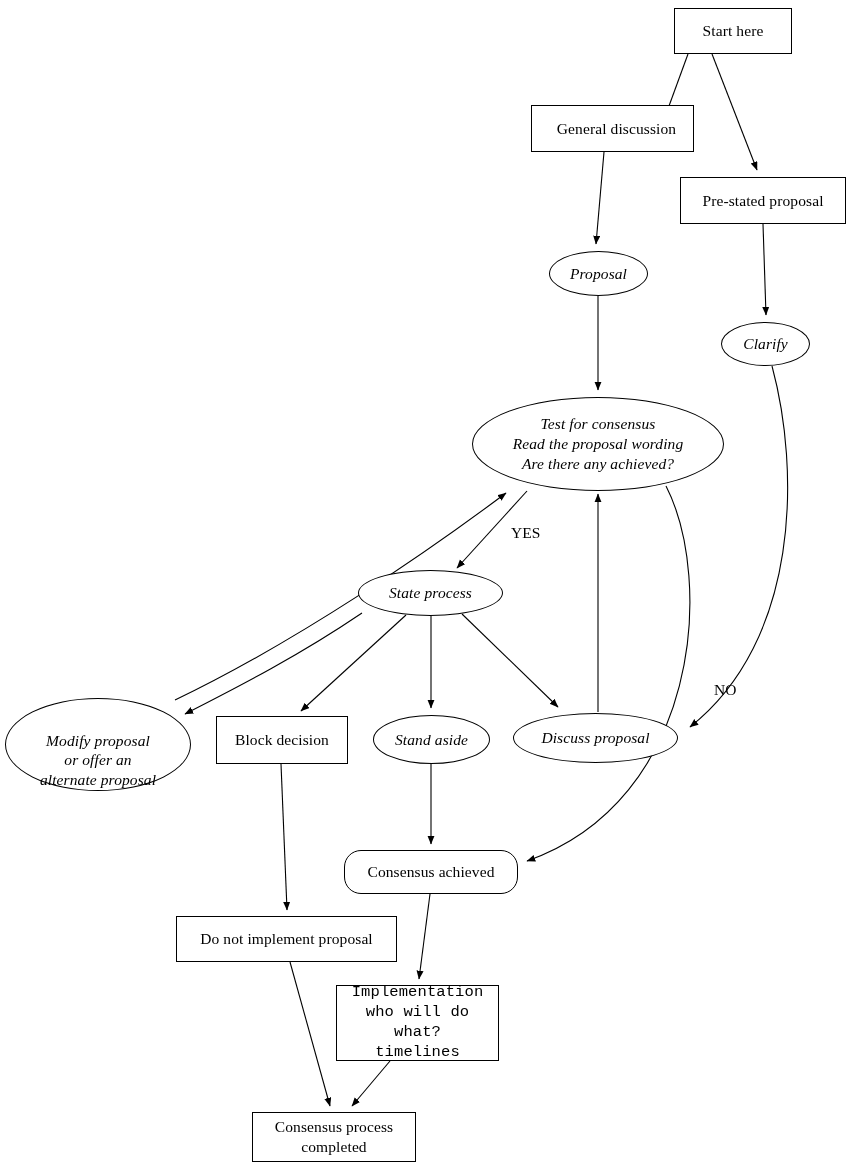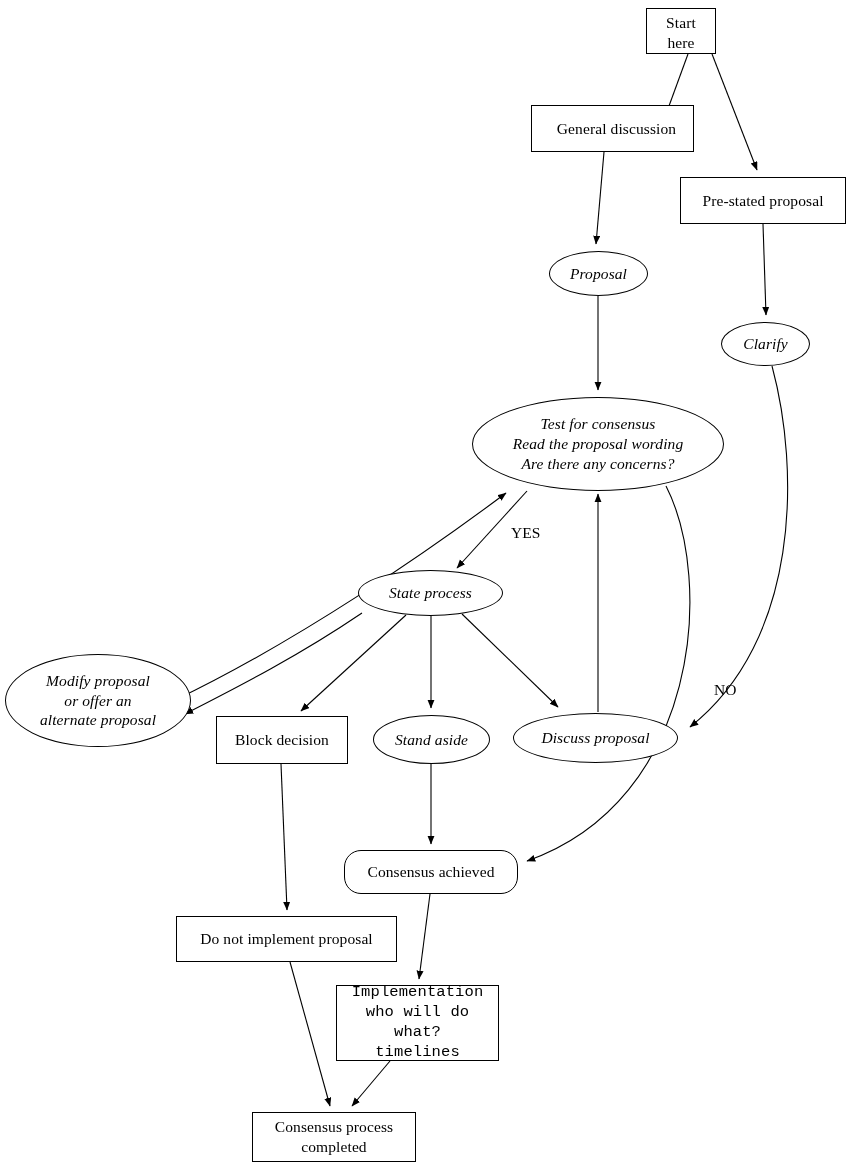--- a/index.html
+++ b/index.html
@@ -85,44 +85,44 @@
         <path d="M 598 712 L 598 494" fill="none" stroke="#000000" stroke-width="1.1" marker-end="url(#arrowhead)"></path>
         <path d="M 431 764 L 431 844" fill="none" stroke="#000000" stroke-width="1.1" marker-end="url(#arrowhead)"></path>
         <path d="M 281 764 L 287 910" fill="none" stroke="#000000" stroke-width="1.1" marker-end="url(#arrowhead)"></path>
         <path d="M 430 894 L 419 979" fill="none" stroke="#000000" stroke-width="1.1" marker-end="url(#arrowhead)"></path>
         <path d="M 290 962 L 330 1106" fill="none" stroke="#000000" stroke-width="1.1" marker-end="url(#arrowhead)"></path>
         <path d="M 390 1061 L 352 1106" fill="none" stroke="#000000" stroke-width="1.1" marker-end="url(#arrowhead)"></path>
       </g>
   </svg>
 
   <div id="nodes-layer">
-      <div class="node box" style="left: 646px; top: 8px; width: 70px; height: 46px; align-items: flex-end;">
+      <div class="node box" style="left: 674px; top: 8px; width: 118px; height: 46px;">
         <span class="label">Start here</span>
       </div>
       <div class="node box" style="left: 531px; top: 105px; width: 163px; height: 47px; padding-left: 8px;">
         <span class="label">General discussion</span>
       </div>
       <div class="node box" style="left: 680px; top: 177px; width: 166px; height: 47px;">
         <span class="label">Pre-stated proposal</span>
       </div>
       <div class="node ellipse" style="left: 549px; top: 251px; width: 99px; height: 45px;">
         <span class="label">Proposal</span>
       </div>
       <div class="node ellipse" style="left: 721px; top: 322px; width: 89px; height: 44px;">
         <span class="label">Clarify</span>
       </div>
       <div class="node ellipse" style="left: 472px; top: 397px; width: 252px; height: 94px;">
         <span class="label">Test for consensus
 Read the proposal wording
-Are there any concerns?</span>
+Are there any achieved?</span>
       </div>
       <div class="node ellipse" style="left: 358px; top: 570px; width: 145px; height: 46px;">
         <span class="label">State process</span>
       </div>
-      <div class="node ellipse" style="left: 5px; top: 654px; width: 186px; height: 93px;">
+      <div class="node ellipse" style="left: 5px; top: 698px; width: 186px; height: 93px; align-items: flex-end;">
         <span class="label">Modify proposal
 or offer an
 alternate proposal</span>
       </div>
       <div class="node box" style="left: 216px; top: 716px; width: 132px; height: 48px;">
         <span class="label">Block decision</span>
       </div>
       <div class="node ellipse" style="left: 373px; top: 715px; width: 117px; height: 49px;">
         <span class="label">Stand aside</span>
       </div>

